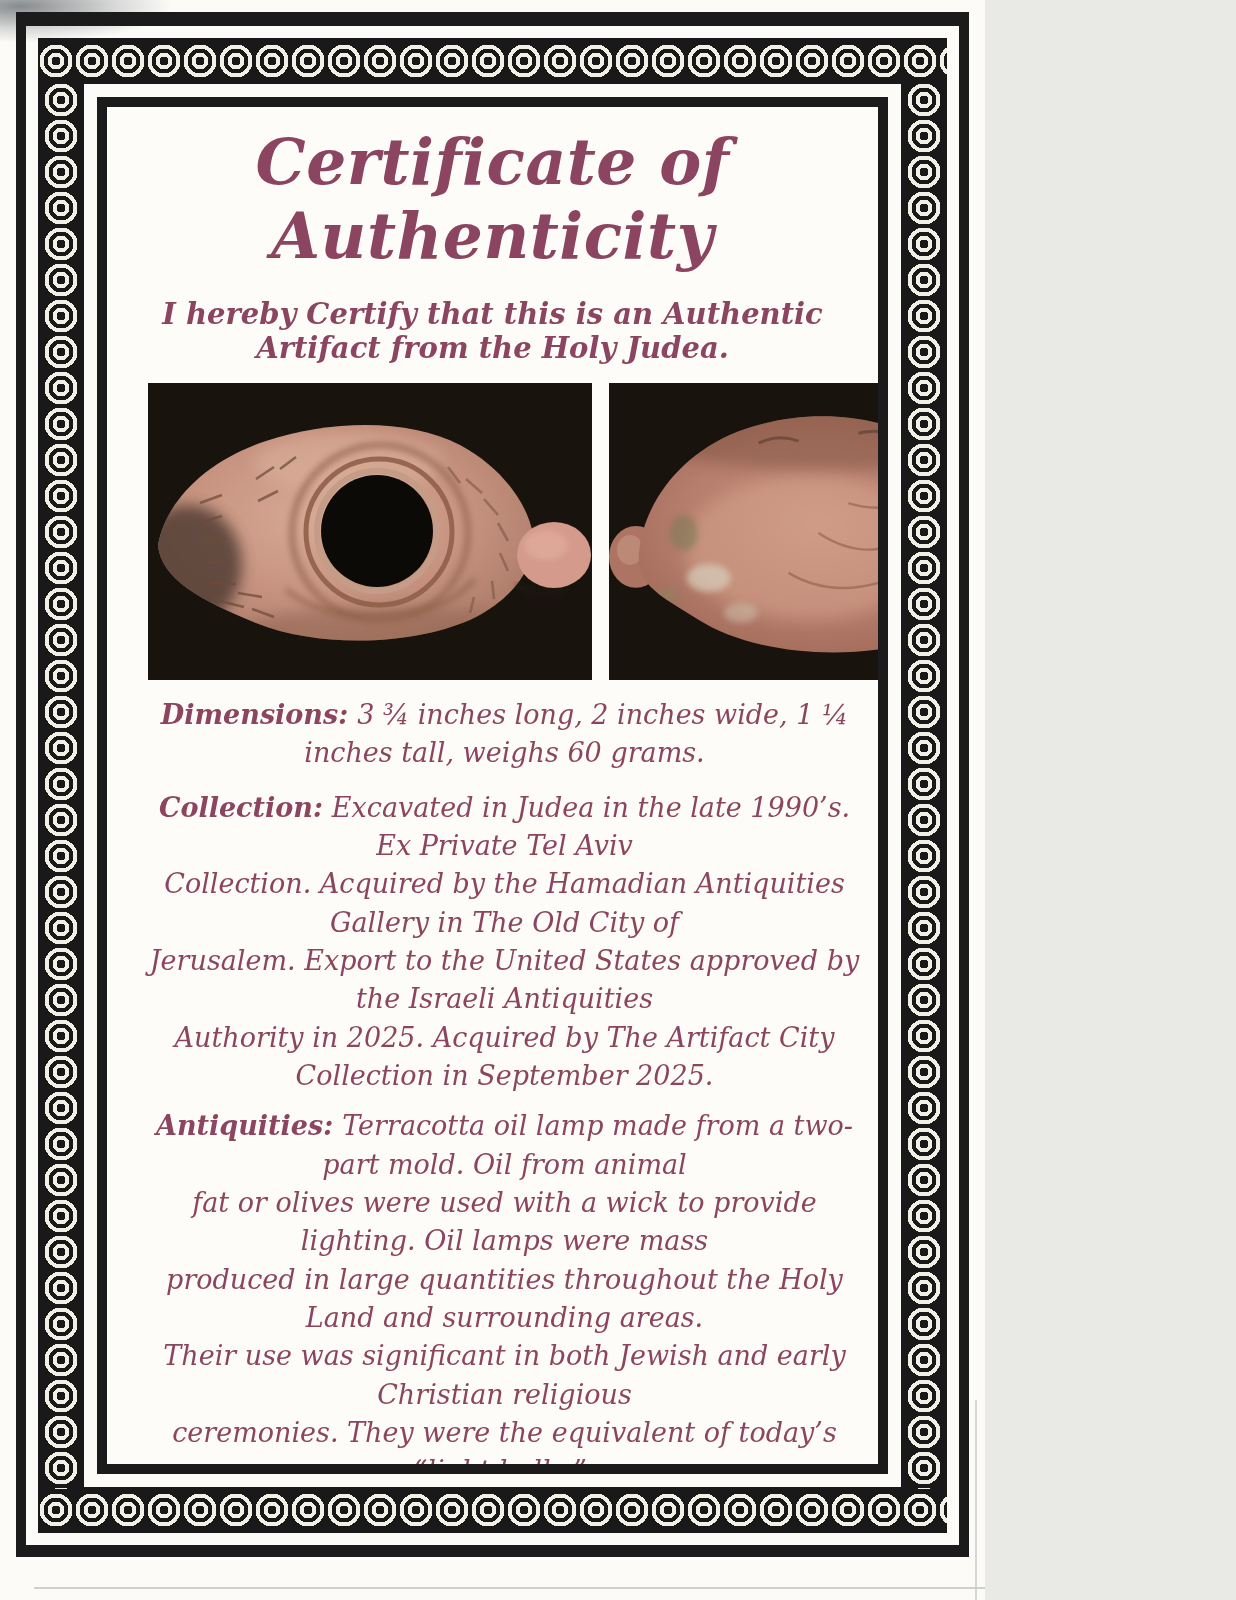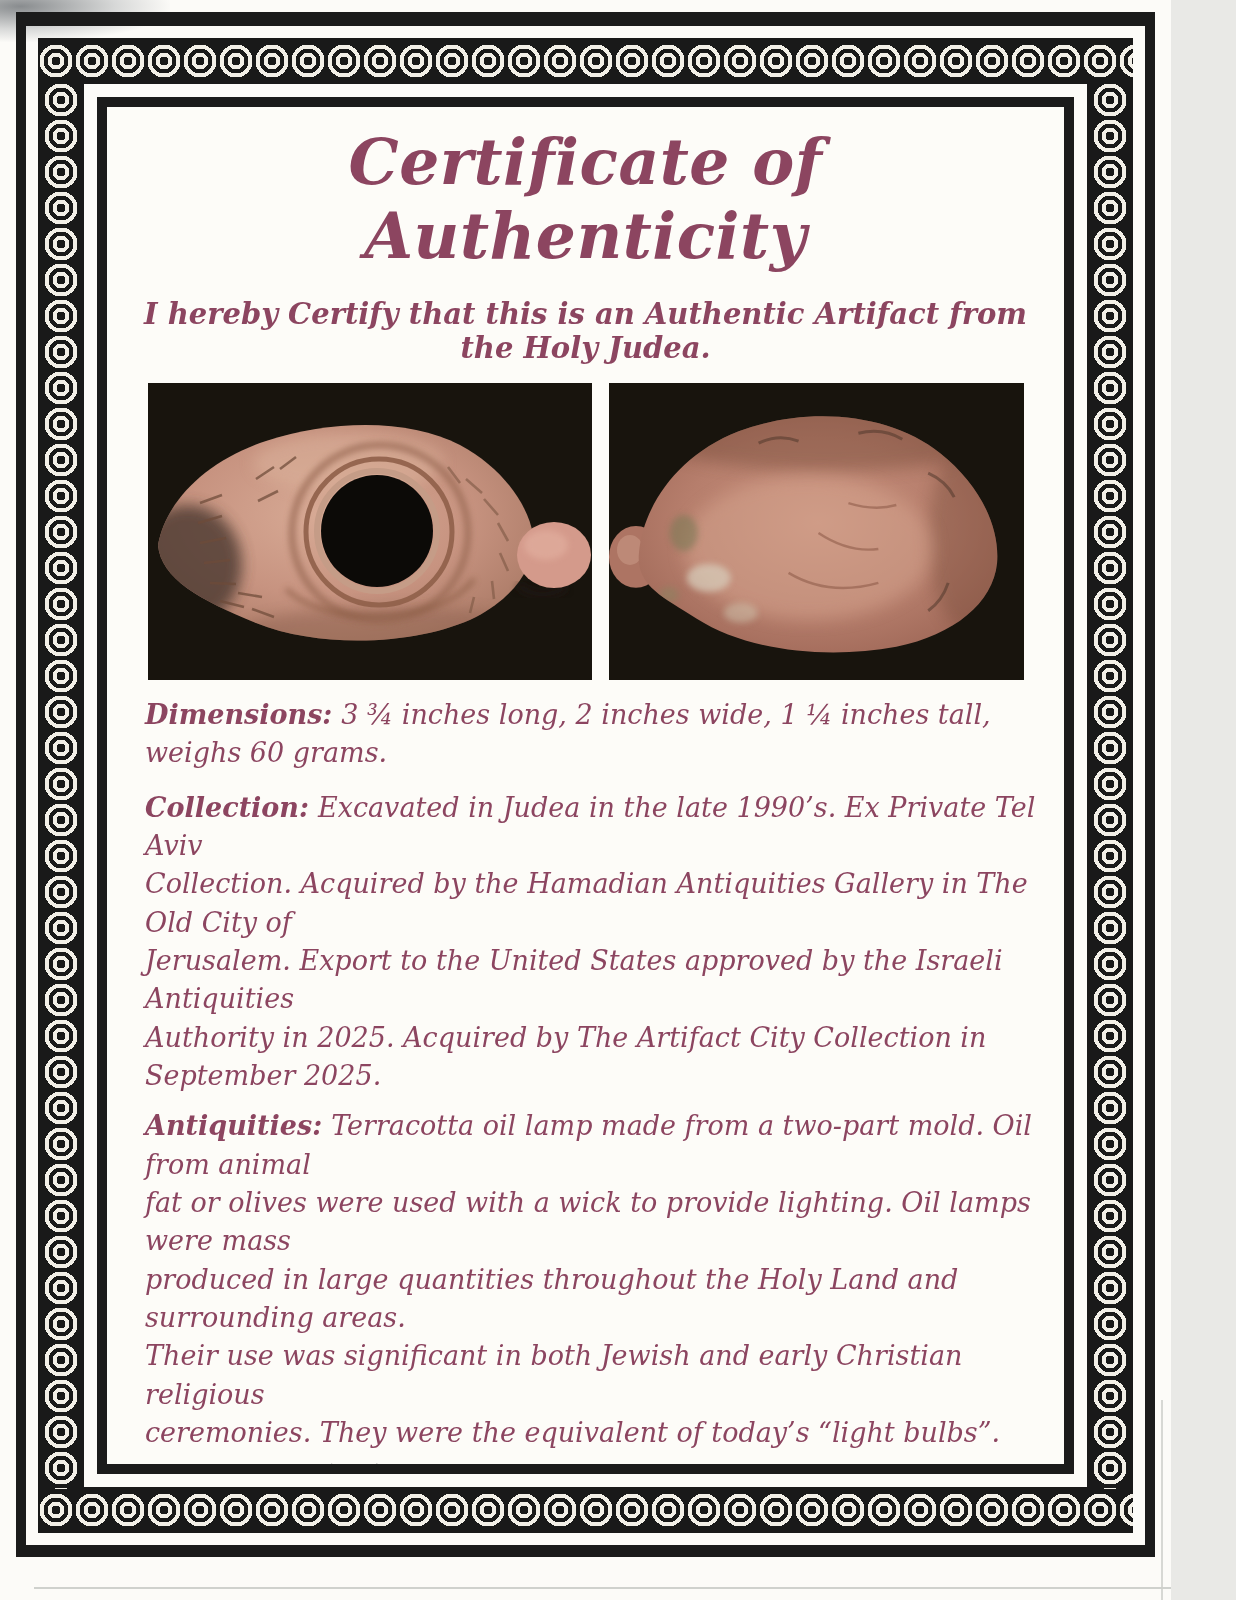--- a/index.html
+++ b/index.html
@@ -1,17 +1,17 @@
 <!DOCTYPE html>
 <html><head>
 <meta charset="utf-8">
 <style>
   html,body{margin:0;padding:0;}
   body{width:1236px;height:1600px;background:#e9e9e6;font-family:"DejaVu Serif","Liberation Serif",serif;}
-  .page{position:relative;width:1171px;height:1600px;background:#fcfbf8;overflow:hidden;}
+  .page{position:relative;width:985px;height:1600px;background:#fcfbf8;overflow:hidden;}
 
   
   .smudge-tl{position:absolute;left:0;top:0;width:170px;height:42px;
     background:radial-gradient(ellipse at 12% 15%, rgba(60,66,72,.6), rgba(120,126,132,.28) 45%, rgba(255,255,255,0) 72%);}
   .paper-edge-h{position:absolute;left:34px;right:0;bottom:11px;height:2px;background:#c7c9c5;opacity:.85;}
   .paper-edge-v{position:absolute;right:8px;top:1400px;bottom:0;width:2px;background:#cdcfca;opacity:.8;}
 
   
   .outer-line{position:absolute;left:16px;top:12px;right:16px;bottom:43px;
     border-style:solid;border-color:#1b1b1b;border-width:14px 10px 12px 10px;}
@@ -35,21 +35,21 @@
   .stmt{font-weight:bold;text-align:center;font-size:29px;}
   .stmt1{margin:24px 0 0;}
   .stmt2{margin:13px 0 0;}
 
   .photos{margin:18px 0 0 27px;display:flex;gap:17px;}
   .photo{background:#18140d;}
   .photo-a{width:444px;height:297px;}
   .photo-b{width:415px;height:297px;}
   .photo svg{display:block;}
 
-  .para{margin:16px 0 0 24px;font-size:27px;line-height:1.42;font-weight:normal;}
+  .para{margin:16px 0 0 24px;font-size:27px;line-height:1.42;font-weight:normal;text-align:center;}
   .para b{font-weight:bold;margin-right:9px;}
   .ml{white-space:pre-line;}
   .dims{margin-top:16px;}
   .prov{margin-top:16px;}
   .desc{margin-top:12px;}
 
   .sig-grid{margin:8px 0 0 13px;display:grid;grid-template-columns:527px 1fr;align-items:end;text-align:center;}
   .sig-line-block{width:462px;border-bottom:3px solid #8c4560;padding-bottom:2px;margin-left:8px;}
   .sig-svg{width:400px;height:80px;display:block;margin-left:42px;}
   .sig-date{font-size:29px;font-weight:bold;padding-bottom:14px;}

